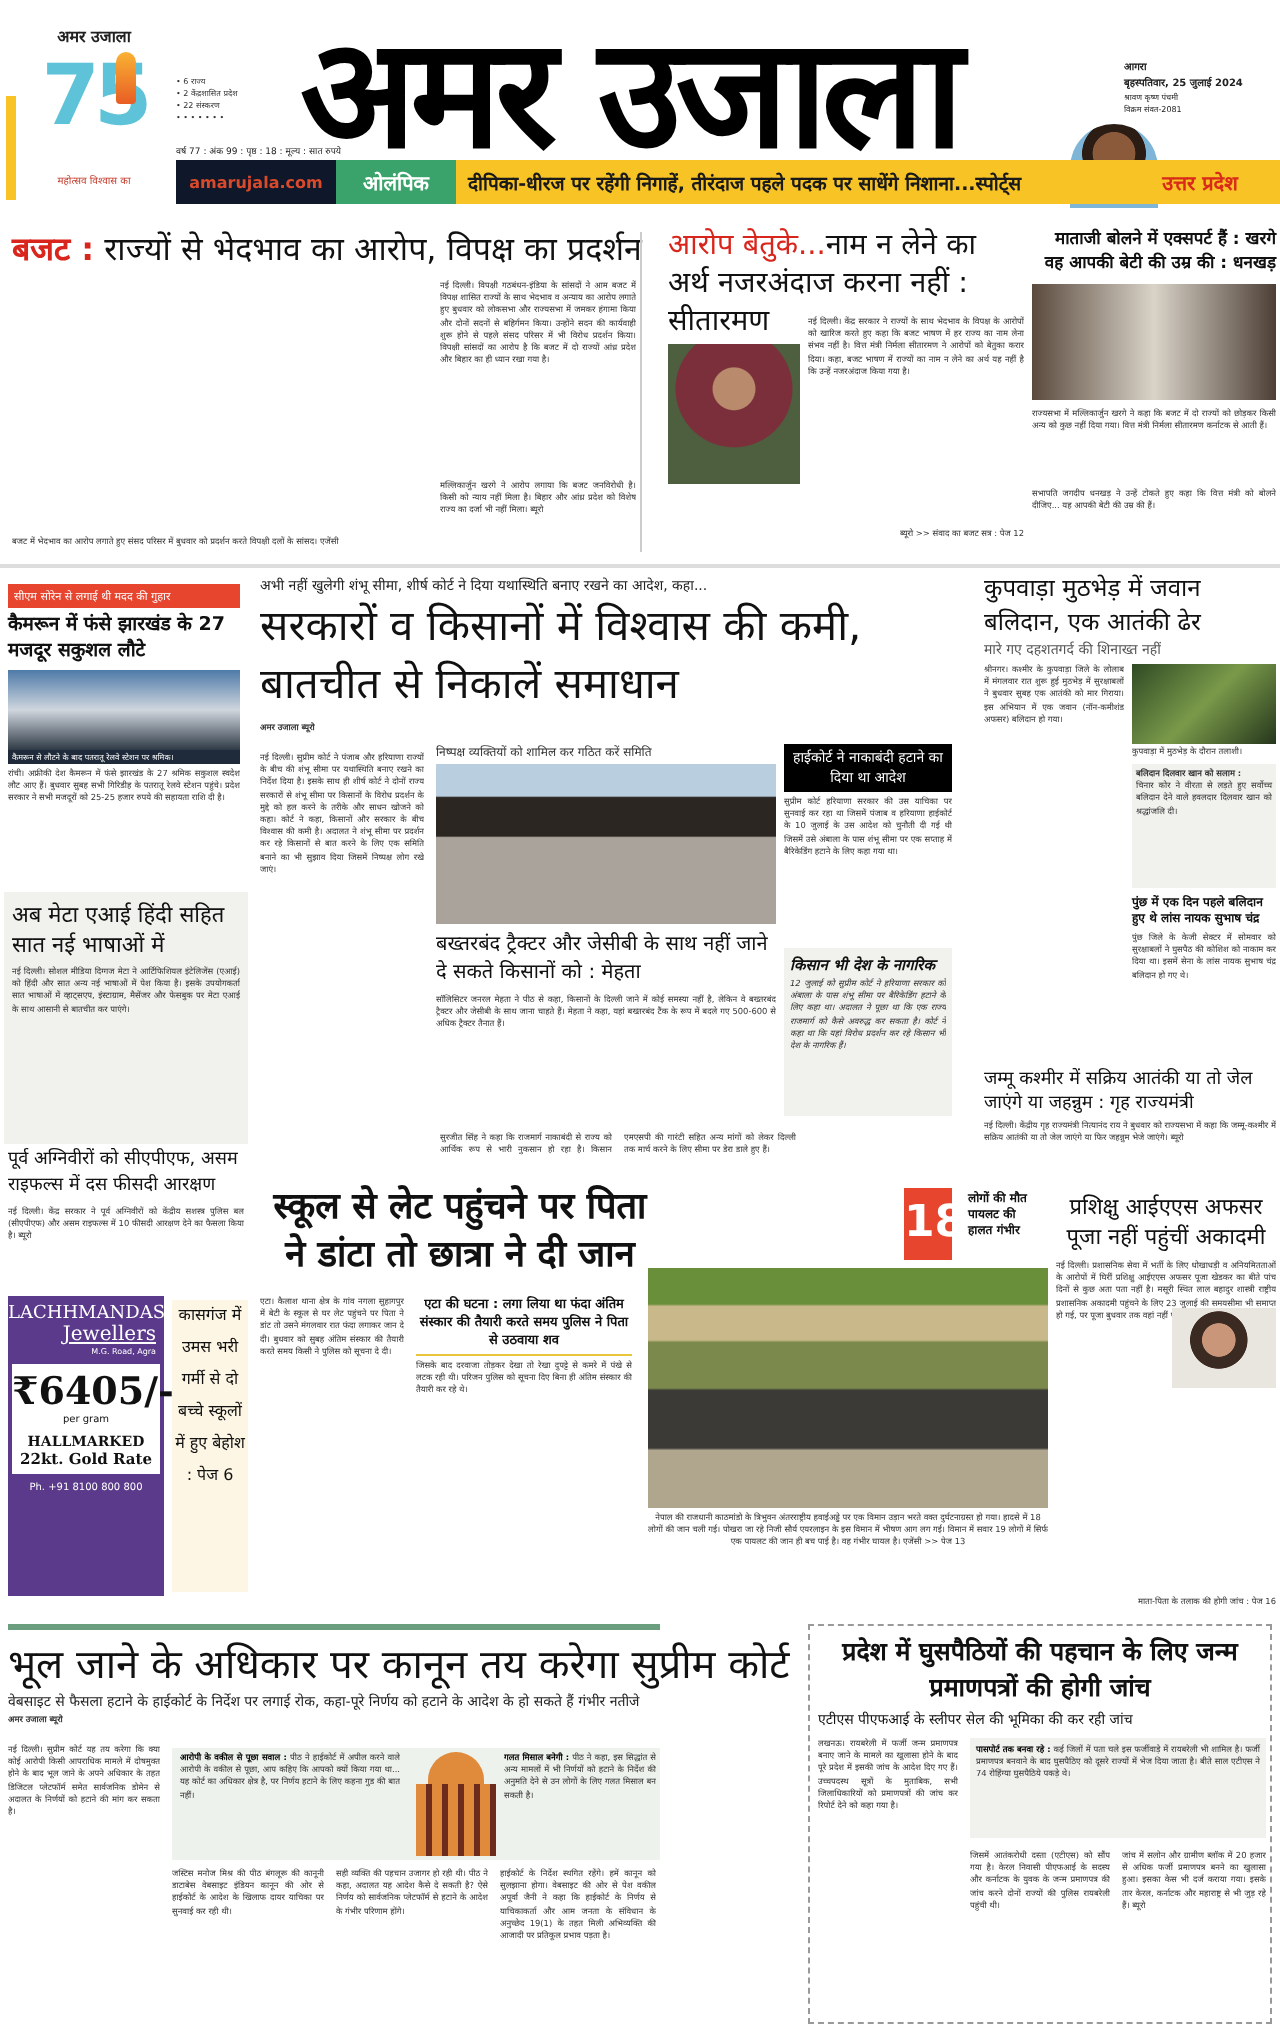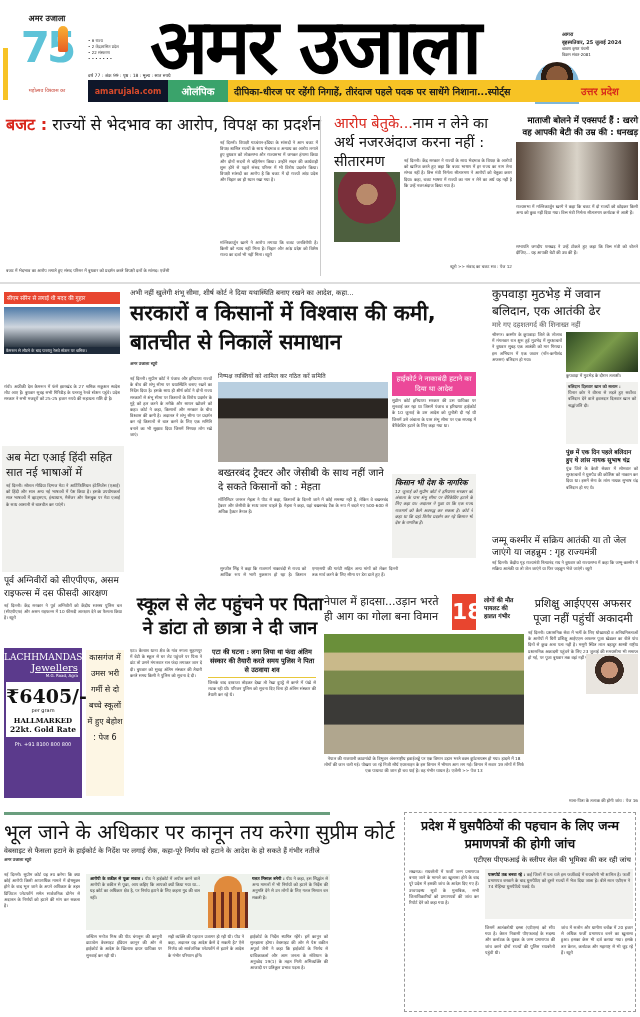--- a/index.html
+++ b/index.html
@@ -78,20 +78,21 @@
 <div class="abs" style="left:516px;top:114px;width:122px;height:165px">
   <div style="font-size:8.5px;line-height:12px;font-weight:bold;text-align:right">माताजी बोलने में एक्सपर्ट हैं : खरगे वह आपकी बेटी की उम्र की : धनखड़</div>
   <div class="abs photo" style="left:0;top:28px;width:122px;height:58px;background:linear-gradient(90deg,#5b4a3e,#d9d3c8 50%,#4d3f36)"></div>
   <div class="abs tiny" style="left:0;top:90px;width:122px;height:38px;overflow:hidden">राज्यसभा में मल्लिकार्जुन खरगे ने कहा कि बजट में दो राज्यों को छोड़कर किसी अन्य को कुछ नहीं दिया गया। वित्त मंत्री निर्मला सीतारमण कर्नाटक से आती हैं।</div>
   <div class="abs tiny" style="left:0;top:130px;width:122px;height:34px;overflow:hidden">सभापति जगदीप धनखड़ ने उन्हें टोकते हुए कहा कि वित्त मंत्री को बोलने दीजिए... यह आपकी बेटी की उम्र की हैं।</div>
 </div>
 <div class="abs" style="left:0;top:282px;width:640px;height:2px;background:#ddd"></div>
 
 <div class="abs" style="left:4px;top:292px;width:116px;height:90px">
   <div style="background:#e8452f;color:#fff;font-size:5.5px;padding:2px 3px;white-space:nowrap;overflow:hidden">सीएम सोरेन से लगाई थी मदद की गुहार</div>
+  <div style="font-size:9.5px;line-height:13px;font-weight:bold;margin-top:2px">कैमरून में फंसे झारखंड के 27 मजदूर सकुशल लौटे</div>
   <div class="photo" style="height:40px;margin-top:3px;background:linear-gradient(180deg,#4e7aa8,#cfd6de 50%,#2f3a46)"></div>
   <div style="background:#1f2b3a;color:#fff;font-size:4px;padding:1px 2px;white-space:nowrap;overflow:hidden">कैमरून से लौटने के बाद पतरातू रेलवे स्टेशन पर श्रमिक।</div>
 </div>
 <div class="abs tiny" style="left:4px;top:384px;width:116px;height:60px;overflow:hidden">रांची। अफ्रीकी देश कैमरून में फंसे झारखंड के 27 श्रमिक सकुशल स्वदेश लौट आए हैं। बुधवार सुबह सभी गिरिडीह के पतरातू रेलवे स्टेशन पहुंचे। प्रदेश सरकार ने सभी मजदूरों को 25-25 हजार रुपये की सहायता राशि दी है।</div>
 <div class="abs gray" style="left:2px;top:446px;width:122px;height:126px;padding:4px">
   <div style="font-size:11px;line-height:15px">अब मेटा एआई हिंदी सहित सात नई भाषाओं में</div>
   <div class="tiny" style="margin-top:3px;height:76px;overflow:hidden">नई दिल्ली। सोशल मीडिया दिग्गज मेटा ने आर्टिफिशियल इंटेलिजेंस (एआई) को हिंदी और सात अन्य नई भाषाओं में पेश किया है। इसके उपयोगकर्ता सात भाषाओं में व्हाट्सएप, इंस्टाग्राम, मैसेंजर और फेसबुक पर मेटा एआई के साथ आसानी से बातचीत कर पाएंगे।</div>
 </div>
 <div class="abs" style="left:4px;top:574px;width:118px;height:72px">
   <div style="font-size:9px;line-height:13px">पूर्व अग्निवीरों को सीएपीएफ, असम राइफल्स में दस फीसदी आरक्षण</div>
@@ -106,31 +107,31 @@
     <div style="font-size:5px">per gram</div>
     <div style="font-family:'DejaVu Serif',serif;font-size:7px;font-weight:bold;margin-top:3px">HALLMARKED</div>
     <div style="font-family:'DejaVu Serif',serif;font-size:7.5px;font-weight:bold">22kt. Gold Rate</div>
   </div>
   <div style="font-size:5px;margin-top:4px">Ph. +91 8100 800 800</div>
 </div>
 <div class="abs" style="left:86px;top:650px;width:38px;height:146px;background:#fdf6e4;font-size:8px;line-height:16px;text-align:center">कासगंज में उमस भरी गर्मी से दो बच्चे स्कूलों में हुए बेहोश : पेज 6</div>
 
 <div class="abs" style="left:130px;top:288px;width:346px;height:280px">
   <div style="font-size:7px;color:#222;white-space:nowrap;overflow:hidden">अभी नहीं खुलेगी शंभू सीमा, शीर्ष कोर्ट ने दिया यथास्थिति बनाए रखने का आदेश, कहा...</div>
-  <div style="font-size:21px;line-height:29px;font-weight:bold;margin-top:2px">सरकारों व किसानों में विश्वास की कमी, बातचीत से निकालें समाधान</div>
+  <div style="font-size:21px;line-height:29px;font-weight:normal;margin-top:2px">सरकारों व किसानों में विश्वास की कमी, बातचीत से निकालें समाधान</div>
   <div class="tiny" style="margin-top:4px;font-weight:bold">अमर उजाला ब्यूरो</div>
   <div class="abs tiny" style="left:0;top:88px;width:82px;height:176px;overflow:hidden">नई दिल्ली। सुप्रीम कोर्ट ने पंजाब और हरियाणा राज्यों के बीच की शंभू सीमा पर यथास्थिति बनाए रखने का निर्देश दिया है। इसके साथ ही शीर्ष कोर्ट ने दोनों राज्य सरकारों से शंभू सीमा पर किसानों के विरोध प्रदर्शन के मुद्दे को हल करने के तरीके और साधन खोजने को कहा। कोर्ट ने कहा, किसानों और सरकार के बीच विश्वास की कमी है। अदालत ने शंभू सीमा पर प्रदर्शन कर रहे किसानों से बात करने के लिए एक समिति बनाने का भी सुझाव दिया जिसमें निष्पक्ष लोग रखे जाएं।</div>
   <div class="abs" style="left:88px;top:84px;width:170px;height:190px">
     <div style="font-size:6px;color:#333;white-space:nowrap;overflow:hidden">निष्पक्ष व्यक्तियों को शामिल कर गठित करें समिति</div>
     <div class="photo" style="height:80px;margin-top:2px;background:linear-gradient(180deg,#b9cfe0 0 20%,#2b2622 21% 45%,#a9a39b 46%)"></div>
     <div style="font-size:10px;line-height:14px;margin-top:4px">बख्तरबंद ट्रैक्टर और जेसीबी के साथ नहीं जाने दे सकते किसानों को : मेहता</div>
     <div class="tiny" style="margin-top:3px;height:38px;overflow:hidden">सॉलिसिटर जनरल मेहता ने पीठ से कहा, किसानों के दिल्ली जाने में कोई समस्या नहीं है, लेकिन वे बख्तरबंद ट्रैक्टर और जेसीबी के साथ जाना चाहते हैं। मेहता ने कहा, यहां बख्तरबंद टैंक के रूप में बदले गए 500-600 से अधिक ट्रैक्टर तैनात हैं।</div>
   </div>
   <div class="abs" style="left:262px;top:84px;width:84px;height:98px">
-    <div style="background:#ec4899;color:#fff;font-size:7px;line-height:10px;text-align:center;padding:2px">हाईकोर्ट ने नाकाबंदी हटाने का दिया था आदेश</div>
+    <div style="background:#000000;color:#fff;font-size:7px;line-height:10px;text-align:center;padding:2px">हाईकोर्ट ने नाकाबंदी हटाने का दिया था आदेश</div>
     <div class="tiny" style="margin-top:2px;height:68px;overflow:hidden">सुप्रीम कोर्ट हरियाणा सरकार की उस याचिका पर सुनवाई कर रहा था जिसमें पंजाब व हरियाणा हाईकोर्ट के 10 जुलाई के उस आदेश को चुनौती दी गई थी जिसमें उसे अंबाला के पास शंभू सीमा पर एक सप्ताह में बैरिकेडिंग हटाने के लिए कहा गया था।</div>
   </div>
   <div class="abs gray" style="left:262px;top:186px;width:84px;height:84px;padding:3px">
     <div style="font-size:7.5px;font-style:italic;font-weight:bold">किसान भी देश के नागरिक</div>
     <div class="tiny" style="font-style:italic;margin-top:2px;height:64px;overflow:hidden">12 जुलाई को सुप्रीम कोर्ट ने हरियाणा सरकार को अंबाला के पास शंभू सीमा पर बैरिकेडिंग हटाने के लिए कहा था। अदालत ने पूछा था कि एक राज्य राजमार्ग को कैसे अवरुद्ध कर सकता है। कोर्ट ने कहा था कि यहां विरोध प्रदर्शन कर रहे किसान भी देश के नागरिक हैं।</div>
   </div>
 </div>
 <div class="abs tiny" style="left:220px;top:566px;width:270px;height:24px;overflow:hidden;column-count:3;column-gap:6px">सुरजीत सिंह ने कहा कि राजमार्ग नाकाबंदी से राज्य को आर्थिक रूप से भारी नुकसान हो रहा है। किसान एमएसपी की गारंटी सहित अन्य मांगों को लेकर दिल्ली तक मार्च करने के लिए सीमा पर डेरा डाले हुए हैं।</div>
 
 <div class="abs" style="left:492px;top:286px;width:146px;height:244px">
@@ -152,21 +153,20 @@
 </div>
 
 <div class="abs" style="left:130px;top:592px;width:200px;height:200px">
   <div style="font-size:18px;line-height:24px;font-weight:bold;text-align:center">स्कूल से लेट पहुंचने पर पिता ने डांटा तो छात्रा ने दी जान</div>
   <div class="abs tiny" style="left:0;top:56px;width:72px;height:140px;overflow:hidden">एटा। कैलाश थाना क्षेत्र के गांव नगला सुहागपुर में बेटी के स्कूल से घर लेट पहुंचने पर पिता ने डांट तो उसने मंगलवार रात फंदा लगाकर जान दे दी। बुधवार को सुबह अंतिम संस्कार की तैयारी करते समय किसी ने पुलिस को सूचना दे दी।</div>
   <div class="abs" style="left:78px;top:56px;width:108px;font-size:6.5px;line-height:9px;font-weight:bold;text-align:center;border-bottom:1px solid #e8c73a;padding-bottom:2px">एटा की घटना : लगा लिया था फंदा अंतिम संस्कार की तैयारी करते समय पुलिस ने पिता से उठवाया शव</div>
   <div class="abs tiny" style="left:78px;top:88px;width:108px;height:106px;overflow:hidden">जिसके बाद दरवाजा तोड़कर देखा तो रेखा दुपट्टे से कमरे में पंखे से लटक रही थी। परिजन पुलिस को सूचना दिए बिना ही अंतिम संस्कार की तैयारी कर रहे थे।</div>
 </div>
 
 <div class="abs" style="left:324px;top:594px;width:166px;height:200px">
-  <div style="font-size:11px;line-height:15px;width:124px">नेपाल में हादसा...उड़ान भरते ही आग का गोला बना विमान</div>
   <div class="abs" style="left:128px;top:0;width:24px;height:36px;background:#e8452f;color:#fff;font-size:22px;font-weight:bold;text-align:center;line-height:36px">18</div>
   <div class="abs photo" style="left:0;top:40px;width:200px;height:120px;background:linear-gradient(180deg,#6a8f3a 0 15%,#c9b98a 16% 30%,#7b8a4c 31% 50%,#3b3a37 51% 75%,#b0a68e 76%)"></div>
   <div class="abs tiny" style="left:0;top:162px;width:200px;height:34px;overflow:hidden;text-align:center">नेपाल की राजधानी काठमांडो के त्रिभुवन अंतरराष्ट्रीय हवाईअड्डे पर एक विमान उड़ान भरते वक्त दुर्घटनाग्रस्त हो गया। हादसे में 18 लोगों की जान चली गई। पोखरा जा रहे निजी सौर्य एयरलाइन के इस विमान में भीषण आग लग गई। विमान में सवार 19 लोगों में सिर्फ एक पायलट की जान ही बच पाई है। वह गंभीर घायल है। एजेंसी &gt;&gt; पेज 13</div>
 </div>
 <div class="abs" style="left:484px;top:596px;width:38px;font-size:6px;line-height:8px;font-weight:bold">लोगों की मौत पायलट की हालत गंभीर</div>
 
 <div class="abs" style="left:528px;top:596px;width:110px;height:200px">
   <div style="font-size:11px;line-height:15px;text-align:center">प्रशिक्षु आईएएस अफसर पूजा नहीं पहुंचीं अकादमी</div>
   <div class="abs tiny" style="left:0;top:34px;width:110px;height:160px;overflow:hidden">नई दिल्ली। प्रशासनिक सेवा में भर्ती के लिए धोखाधड़ी व अनियमितताओं के आरोपों में घिरीं प्रशिक्षु आईएएस अफसर पूजा खेडकर का बीते पांच दिनों से कुछ अता पता नहीं है। मसूरी स्थित लाल बहादुर शास्त्री राष्ट्रीय प्रशासनिक अकादमी पहुंचने के लिए 23 जुलाई की समयसीमा भी समाप्त हो गई, पर पूजा बुधवार तक वहां नहीं पहुंचीं।</div>
   <div class="abs photo" style="left:58px;top:58px;width:52px;height:40px;background:radial-gradient(circle at 45% 40%,#c9967a 0 22%,#3b2a22 23% 38%,#e9e5df 39%)"></div>
@@ -190,20 +190,20 @@
     <div class="tiny" style="position:absolute;left:166px;top:2px;width:76px;height:52px;overflow:hidden">
       <b>गलत मिसाल बनेगी :</b> <span>पीठ ने कहा, इस सिद्धांत से अन्य मामलों में भी निर्णयों को हटाने के निर्देश की अनुमति देने से उन लोगों के लिए गलत मिसाल बन सकती है।</span>
     </div>
   </div>
   <div class="abs tiny" style="left:82px;top:116px;width:76px;height:78px;overflow:hidden">जस्टिस मनोज मिश्र की पीठ बंगलूरू की कानूनी डाटाबेस वेबसाइट इंडियन कानून की ओर से हाईकोर्ट के आदेश के खिलाफ दायर याचिका पर सुनवाई कर रही थी।</div>
   <div class="abs tiny" style="left:164px;top:116px;width:76px;height:78px;overflow:hidden">सही व्यक्ति की पहचान उजागर हो रही थी। पीठ ने कहा, अदालत यह आदेश कैसे दे सकती है? ऐसे निर्णय को सार्वजनिक प्लेटफॉर्म से हटाने के आदेश के गंभीर परिणाम होंगे।</div>
   <div class="abs tiny" style="left:246px;top:116px;width:78px;height:78px;overflow:hidden">हाईकोर्ट के निर्देश स्थगित रहेंगे। हमें कानून को सुलझाना होगा। वेबसाइट की ओर से पेश वकील अपूर्वा जैनी ने कहा कि हाईकोर्ट के निर्णय से याचिकाकर्ता और आम जनता के संविधान के अनुच्छेद 19(1) के तहत मिली अभिव्यक्ति की आजादी पर प्रतिकूल प्रभाव पड़ता है।</div>
 </div>
 <div class="abs box" style="left:404px;top:812px;width:232px;height:200px;padding:4px">
   <div style="font-size:12.5px;line-height:18px;font-weight:bold;text-align:center">प्रदेश में घुसपैठियों की पहचान के लिए जन्म प्रमाणपत्रों की होगी जांच</div>
-  <div style="font-size:7px;text-align:right;margin-top:2px;white-space:nowrap;overflow:hidden">एटीएस पीएफआई के स्लीपर सेल की भूमिका की कर रही जांच</div>
+  <div style="font-size:7px;text-align:left;margin-top:2px;white-space:nowrap;overflow:hidden">एटीएस पीएफआई के स्लीपर सेल की भूमिका की कर रही जांच</div>
   <div class="abs tiny" style="left:4px;top:56px;width:70px;height:140px;overflow:hidden">लखनऊ। रायबरेली में फर्जी जन्म प्रमाणपत्र बनाए जाने के मामले का खुलासा होने के बाद पूरे प्रदेश में इसकी जांच के आदेश दिए गए हैं। उच्चपदस्थ सूत्रों के मुताबिक, सभी जिलाधिकारियों को प्रमाणपत्रों की जांच कर रिपोर्ट देने को कहा गया है।</div>
   <div class="abs gray" style="left:80px;top:56px;width:148px;height:50px;padding:3px">
     <div class="tiny"><b>पासपोर्ट तक बनवा रहे :</b> <span>कई जिलों में पता चले इस फर्जीवाड़े में रायबरेली भी शामिल है। फर्जी प्रमाणपत्र बनवाने के बाद घुसपैठिए को दूसरे राज्यों में भेज दिया जाता है। बीते साल एटीएस ने 74 रोहिंग्या घुसपैठिये पकड़े थे।</span></div>
   </div>
   <div class="abs tiny" style="left:80px;top:112px;width:70px;height:80px;overflow:hidden">जिसमें आतंकरोधी दस्ता (एटीएस) को सौंप गया है। केरल निवासी पीएफआई के सदस्य और कर्नाटक के युवक के जन्म प्रमाणपत्र की जांच करने दोनों राज्यों की पुलिस रायबरेली पहुंची थी।</div>
   <div class="abs tiny" style="left:156px;top:112px;width:72px;height:80px;overflow:hidden">जांच में सलोन और ग्रामीण ब्लॉक में 20 हजार से अधिक फर्जी प्रमाणपत्र बनने का खुलासा हुआ। इसका केस भी दर्ज कराया गया। इसके तार केरल, कर्नाटक और महाराष्ट्र से भी जुड़ रहे हैं। ब्यूरो</div>
 </div>
 
 </body></html>

